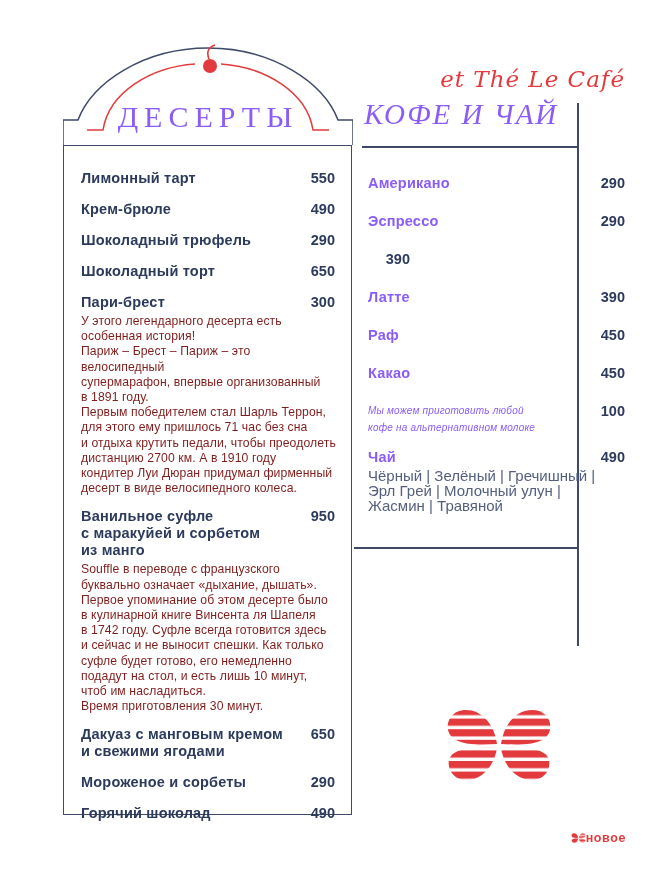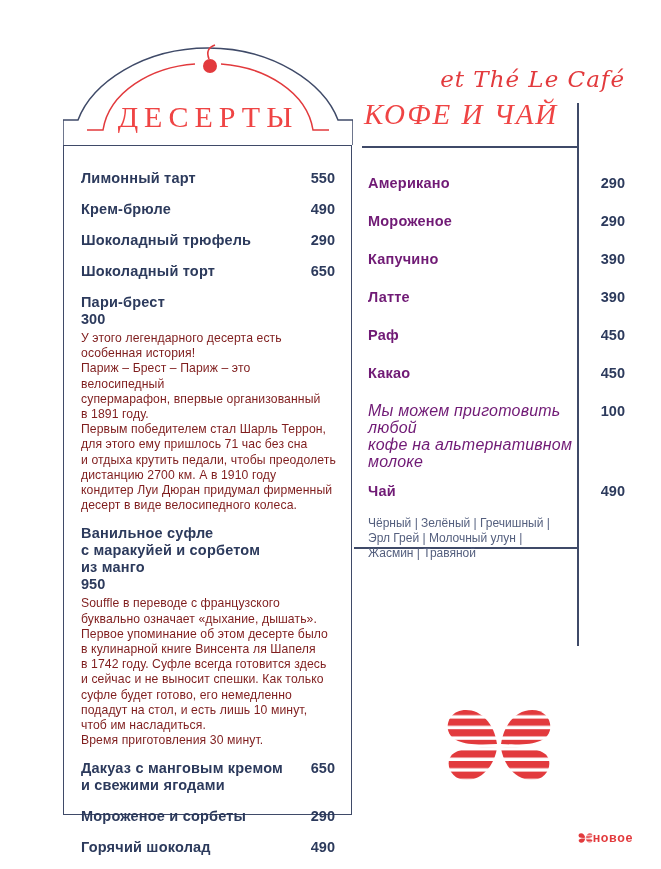--- a/index.html
+++ b/index.html
@@ -10,80 +10,80 @@
 
   
   .arch { position:absolute; left:63px; top:38px; }
   .script-title {
     position:absolute; font-family:"DejaVu Serif", serif; font-style:italic;
     color:#e23a3d; font-size:23px; letter-spacing:1px;
   }
   .script-desserts { left:63px; top:72px; width:290px; text-align:center; }
   .script-cafe { left:362px; top:66px; width:263px; text-align:right; }
   .serif-title {
-    position:absolute; font-family:"Liberation Serif", serif; color:#ef4444;
+    position:absolute; font-family:"Liberation Serif", serif; color:#8b5cf6;
   }
   .title-desserts { left:63px; top:100px; width:290px; text-align:center;
     font-size:30px; letter-spacing:6px; }
   .title-coffee { left:364px; top:98px; font-size:29px; letter-spacing:2px;font-style:italic; }
 
   
   .line { position:absolute; background:#3f4a68; }
   .hline-top { left:362px; top:146px; width:216px; height:1.5px; }
   .vline     { left:577px; top:103px; width:1.5px; height:543px; }
   .hline-mid { left:354px; top:547px; width:224px; height:1.5px; }
 
   
   .dessert-box {
     position:absolute; left:63px; top:145px; width:289px; height:670px;
     border:1.5px solid #3f4a68; box-sizing:border-box;
     padding:24px 14px 0 17px;
   }
   .d-row { display:flex; align-items:flex-start; margin-bottom:14px; }
-  .d-row.tight { margin-bottom:3px;flex-direction:column; }
+  .d-row.tight { margin-bottom:3px; }
   .d-name {
     flex:1; font-size:14.5px; line-height:17px; font-weight:600;
     color:#2c3a5c; letter-spacing:0.2px; white-space:pre-line;
   }
   .d-price {
     font-size:14.5px; line-height:17px; font-weight:600; color:#2c3a5c;
     padding-right:2px;
   }
   .d-desc {
     font-size:12.2px; line-height:15.2px; color:#7f1d1d;
     white-space:pre-line; margin-bottom:12px; letter-spacing:0.1px;
   }
   .d-desc.mb18 { }
 
   
   .drinks-panel { position:absolute; left:362px; top:174px; width:263px; }
   .k-row { display:flex; align-items:flex-start; margin-bottom:20px; }
   .k-name {
     flex:1; font-size:14.5px; line-height:18px; font-weight:600;
-    color:#701a75; padding-left:6px; letter-spacing:0.2px; white-space:pre-line;
+    color:#8b5cf6; padding-left:6px; letter-spacing:0.2px; white-space:pre-line;
   }
   .k-price {
     width:48px; text-align:right; font-size:14.5px; line-height:18px;
     font-weight:600; color:#2c3a5c;
   }
   .k-row.note { margin-bottom:12px; }
   .k-row.note .k-name {
-    font-style:italic; font-weight:500; font-size:16px; line-height:17px;
+    font-style:italic; font-weight:500; font-size:10px; line-height:17px;
   }
   .k-block { margin-bottom:0; }
-  .k-block .k-row { margin-bottom:16px; }
+  .k-block .k-row { margin-bottom:2px; }
   .k-desc {
-    font-size:12px; line-height:15px; color:#545f7e; padding-left:6px;
+    font-size:15px; line-height:15px; color:#545f7e; padding-left:6px;
     white-space:pre-line;
   }
 
   
   .butterfly { position:absolute; left:445px; top:708px; }
   .new-badge {
-    position:absolute; top:831px; right:28px;
+    position:absolute; top:831px; right:35px;
     display:flex; align-items:center; gap:0;
   }
   .new-label {
     font-size:12.5px; font-weight:600; color:#e23a3d; letter-spacing:0.6px;
   }
 </style>
 </head>
 <body>
 
 <div class="page">
@@ -169,25 +169,24 @@
       <div class="d-price">490</div>
     </div>
   </div>
 
   <div class="drinks-panel">
     <div class="k-row">
       <div class="k-name">Американо</div>
       <div class="k-price">290</div>
     </div>
     <div class="k-row">
-      <div class="k-name">Мороженое</div>
+      <div class="k-name">Эспрессо</div>
       <div class="k-price">290</div>
     </div>
     <div class="k-row">
-      <div class="k-name">Капучино</div>
       <div class="k-price">390</div>
     </div>
     <div class="k-row">
       <div class="k-name">Латте</div>
       <div class="k-price">390</div>
     </div>
     <div class="k-row">
       <div class="k-name">Раф</div>
       <div class="k-price">450</div>
     </div>

